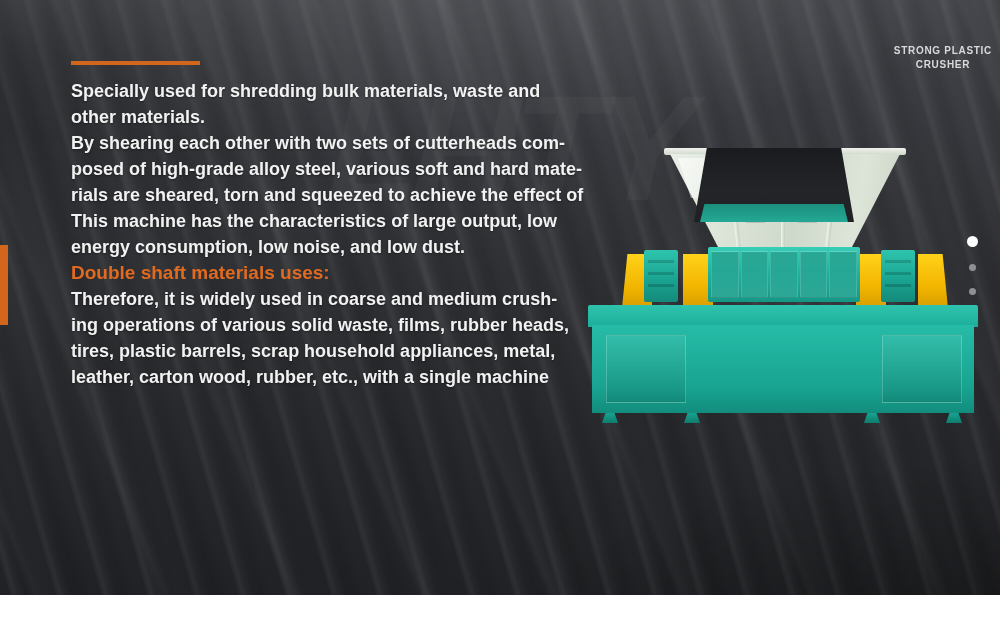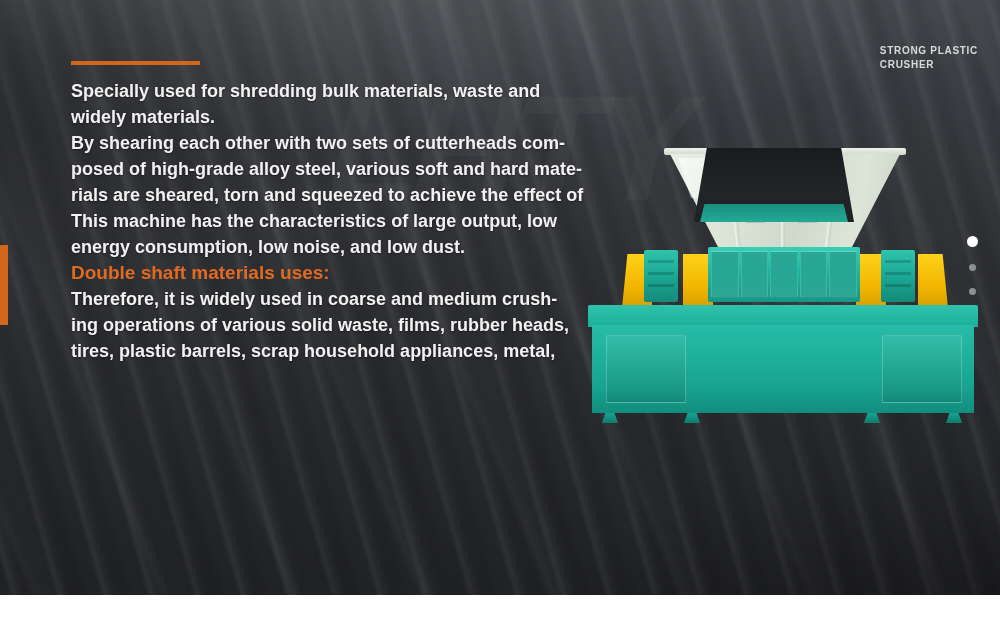--- a/index.html
+++ b/index.html
@@ -90,23 +90,23 @@
     left: 0;
     top: 245px;
     width: 8px;
     height: 80px;
     background: #d2661c;
   }
 
   
   .brand {
     position: absolute;
-    right: 22px;
+    right: 8px;
     top: 44px;
-    text-align: left;
+    text-align: center;
     color: #d8d9da;
     font-size: 10px;
     font-weight: bold;
     letter-spacing: .7px;
     line-height: 14px;
   }
 
   
   .text-col {
     position: absolute;
@@ -385,33 +385,34 @@
   <div class="brand">
     <div>STRONG PLASTIC</div>
     <div>CRUSHER</div>
   </div>
 
   <div class="text-col">
     <div class="title-rule"></div>
 
     <div>
       <p class="body-line">Specially used for shredding bulk materials, waste and</p>
-      <p class="body-line">widely materials.</p>
+      <p class="body-line">other materials.</p>
       <p class="body-line">By shearing each other with two sets of cutterheads com-</p>
       <p class="body-line">posed of high-grade alloy steel, various soft and hard mate-</p>
       <p class="body-line">rials are sheared, torn and squeezed to achieve the effect of</p>
       <p class="body-line">This machine has the characteristics of large output, low</p>
       <p class="body-line">energy consumption, low noise, and low dust.</p>
     </div>
 
     <div>
       <p class="h-accent">Double shaft materials uses:</p>
       <p class="body-line">Therefore, it is widely used in coarse and medium crush-</p>
       <p class="body-line">ing operations of various solid waste, films, rubber heads,</p>
       <p class="body-line">tires, plastic barrels, scrap household appliances, metal,</p>
+      <p class="body-line">leather, carton wood, rubber, etc., with a single machine</p>
     </div>
   </div>
 
   <div class="machine">
 
     <div class="hopper">
       <div class="hopper-lip"></div>
       <div class="hopper-body"></div>
       <div class="hopper-inner"></div>
       <div class="hopper-sheen"></div>

